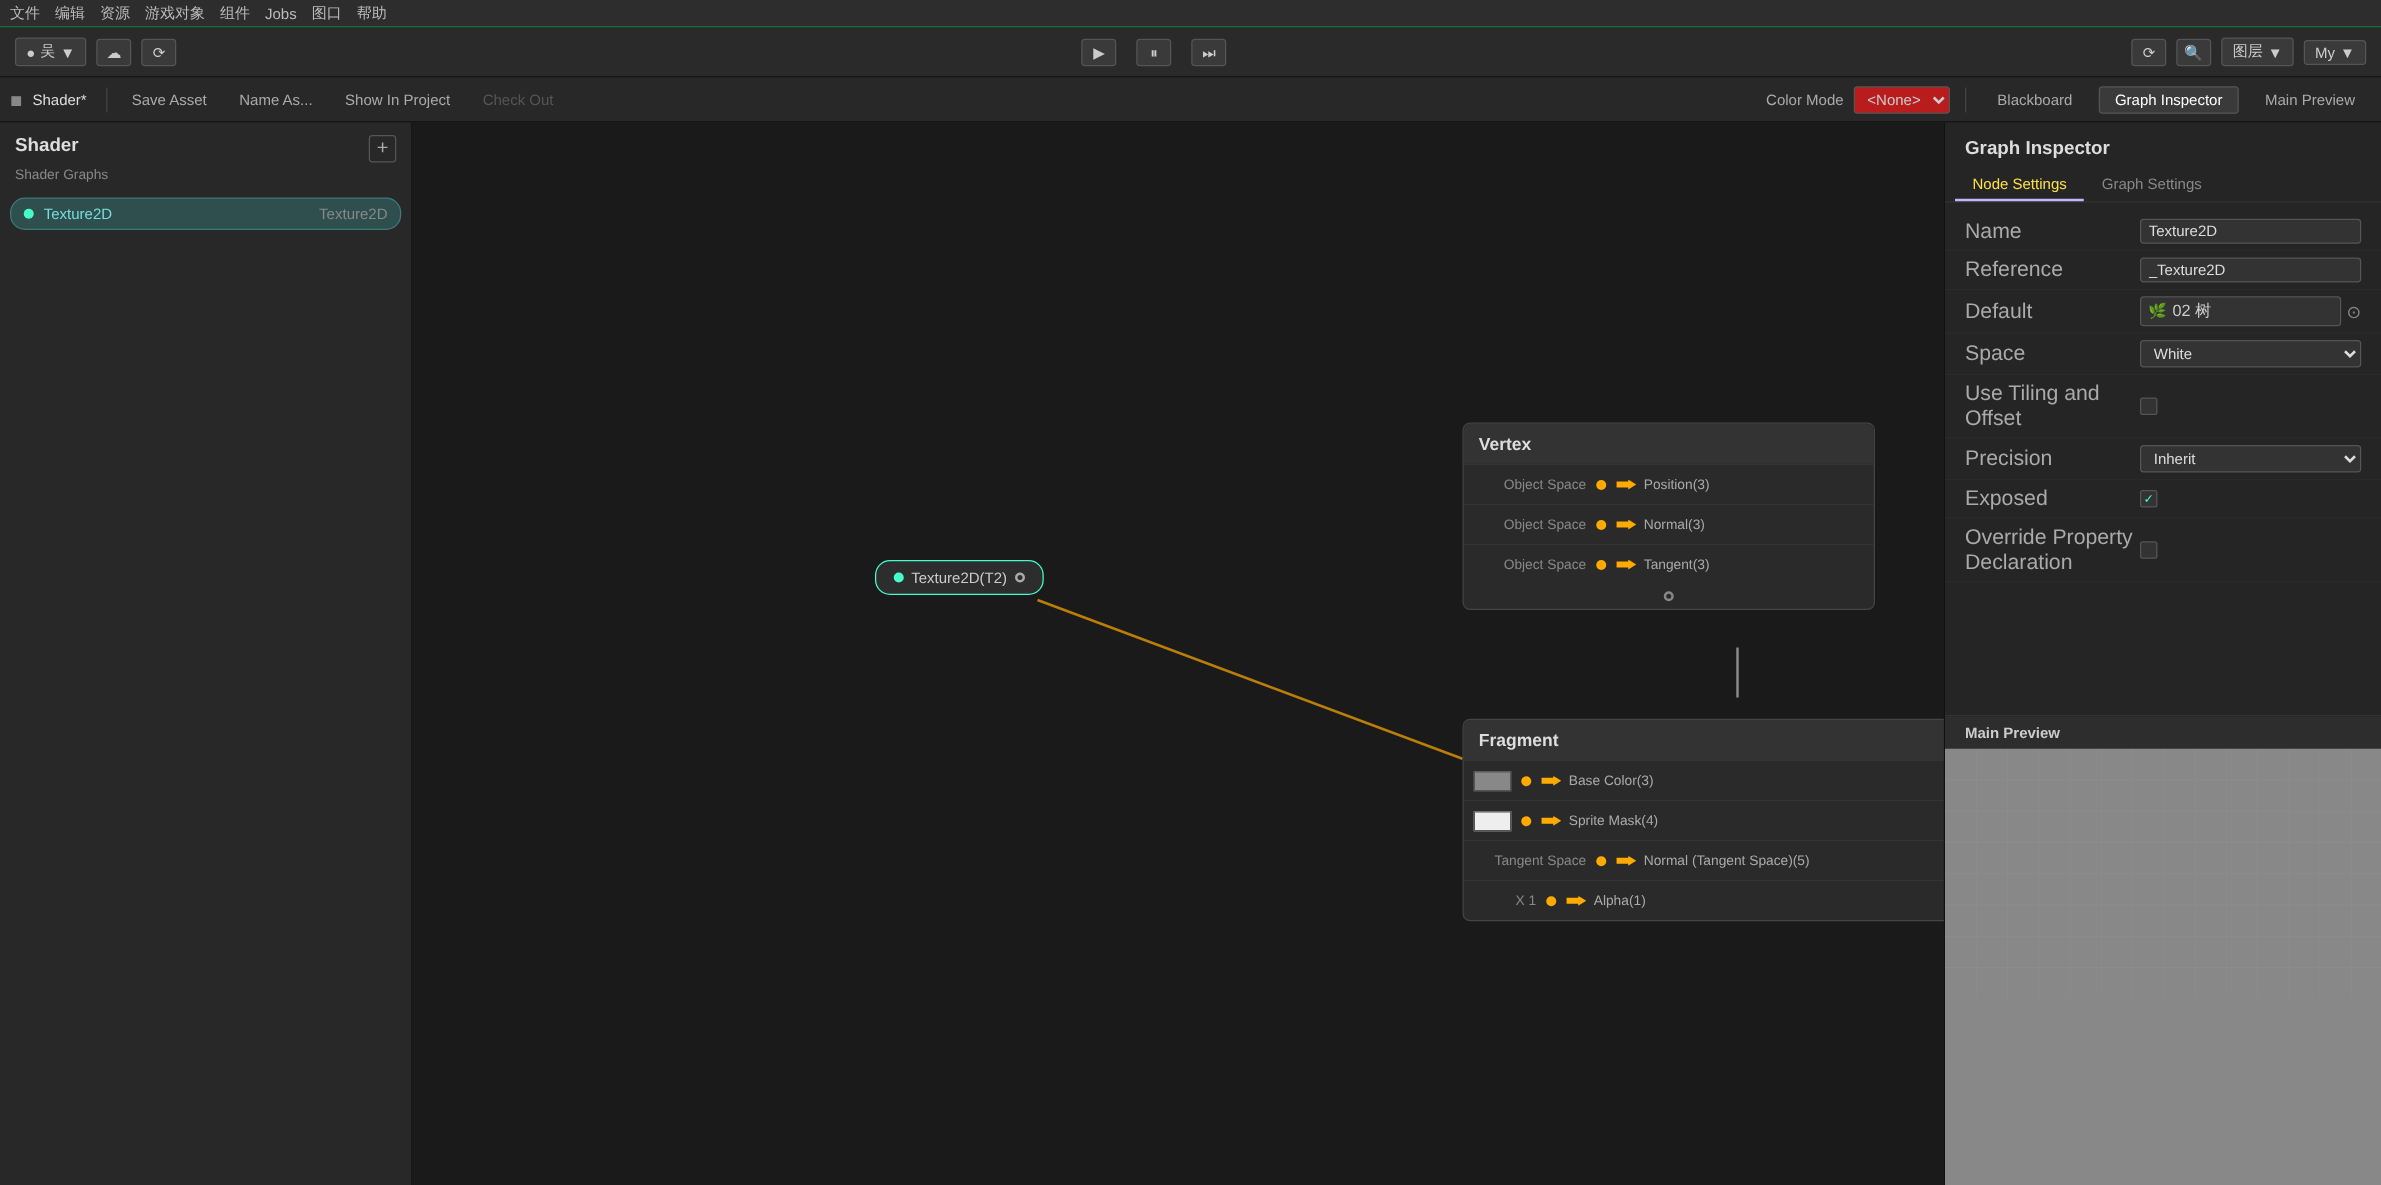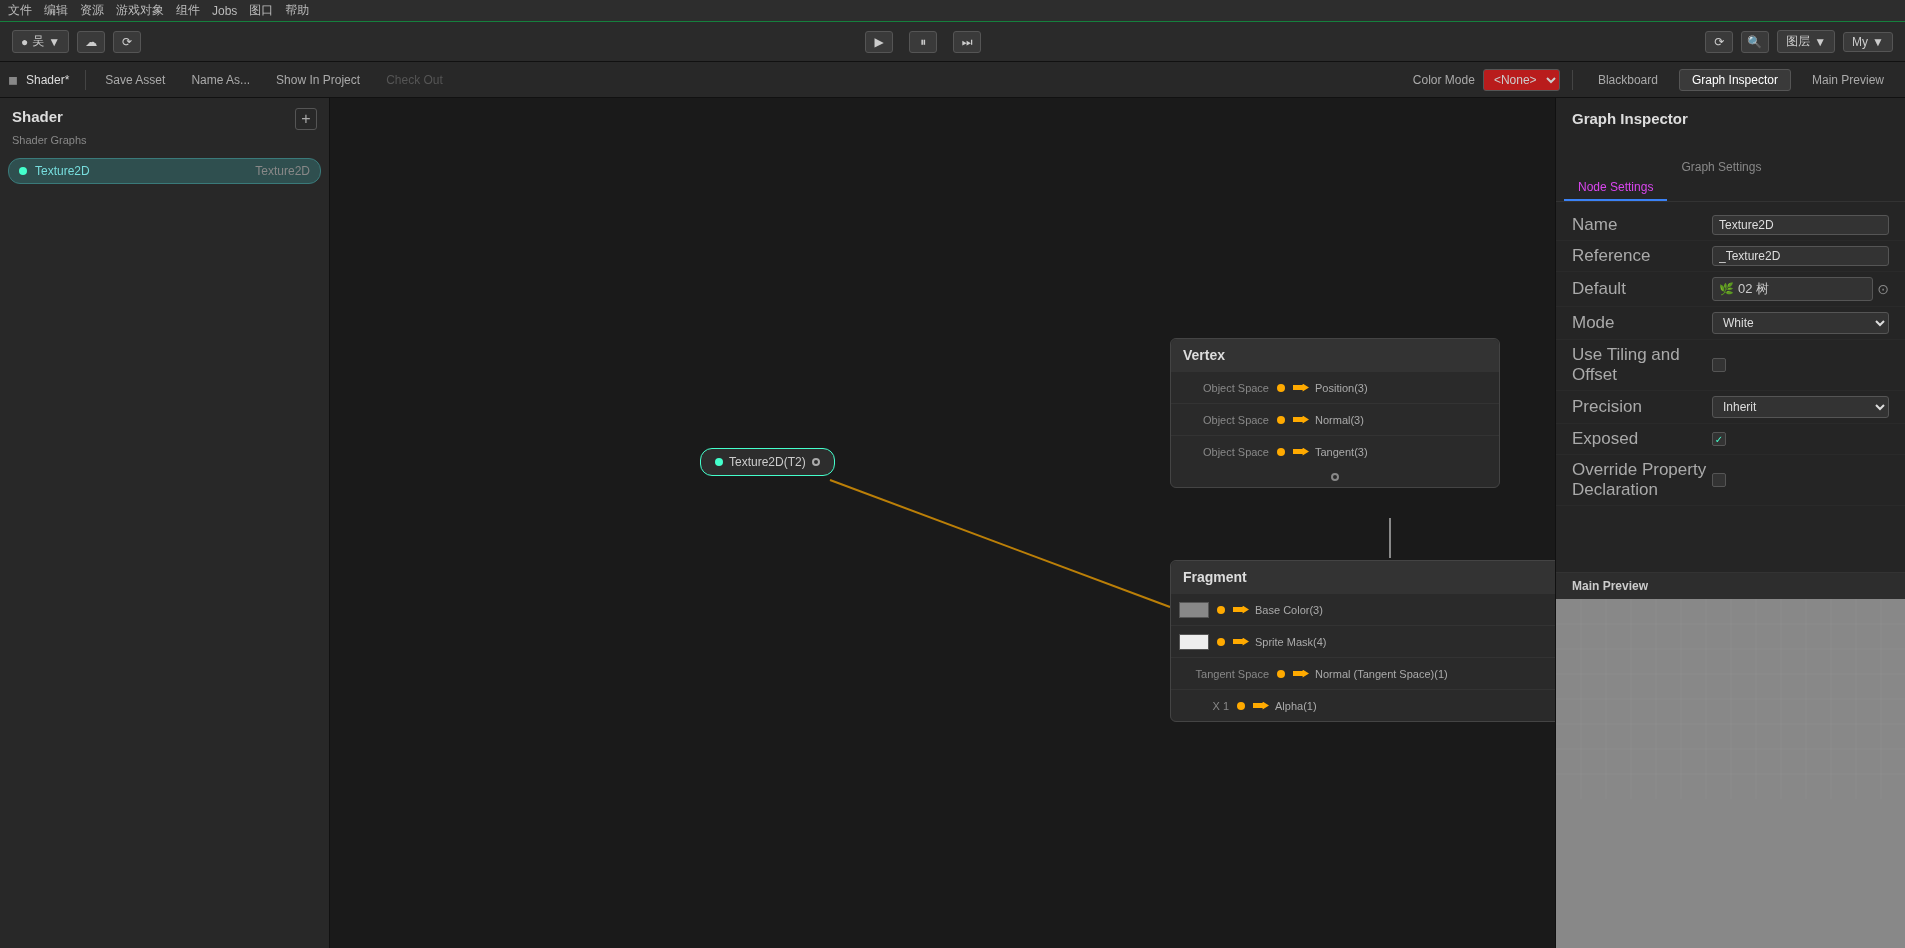--- a/index.html
+++ b/index.html
@@ -271,21 +271,21 @@
       border: 1px solid #555;
     }
 
     .vertex-node {
       left: 840px;
       top: 240px;
       width: 330px;
     }
     .fragment-node {
       left: 840px;
-      top: 462px;
+      top: 477px;
       width: 396px;
     }
 
     
     .canvas-svg {
       position: absolute;
       top: 0; left: 0;
       width: 100%; height: 100%;
       pointer-events: none;
     }
@@ -313,23 +313,22 @@
     .rpanel-tab {
       padding: 5px 14px;
       background: transparent;
       border: none;
       border-bottom: 2px solid transparent;
       color: #888;
       cursor: pointer;
       font-size: 12px;
     }
     .rpanel-tab.active {
-      color: #d946ef;
-      border-bottom: 2px solid #3b82f6;
-      margin-top: 40px;
+      color: #fde047;
+      border-bottom: 2px solid #c4b5fd;
     }
     .rpanel-content {
       padding: 8px 0;
       flex: 1;
       overflow-y: auto;
     }
     .property-section-title {
       padding: 6px 16px;
       font-size: 13px;
       font-weight: bold;
@@ -569,21 +568,21 @@
       <div class="shader-node-row">
         <span class="row-color-box-white"></span>
         <span class="row-connector"></span>
         <span style="width:16px;height:8px;display:inline-block;background:#ffaa00;clip-path:polygon(0% 20%, 60% 20%, 60% 0%, 100% 50%, 60% 100%, 60% 80%, 0% 80%);"></span>
         <span class="row-name">Sprite Mask(4)</span>
       </div>
       <div class="shader-node-row">
         <span class="row-label">Tangent Space</span>
         <span class="row-connector"></span>
         <span style="width:16px;height:8px;display:inline-block;background:#ffaa00;clip-path:polygon(0% 20%, 60% 20%, 60% 0%, 100% 50%, 60% 100%, 60% 80%, 0% 80%);"></span>
-        <span class="row-name">Normal (Tangent Space)(1)</span>
+        <span class="row-name">Normal (Tangent Space)(5)</span>
       </div>
       <div class="shader-node-row">
         <span class="row-label" style="min-width:50px;font-size:11px;color:#888;">X  1</span>
         <span class="row-connector"></span>
         <span style="width:16px;height:8px;display:inline-block;background:#ffaa00;clip-path:polygon(0% 20%, 60% 20%, 60% 0%, 100% 50%, 60% 100%, 60% 80%, 0% 80%);"></span>
         <span class="row-name">Alpha(1)</span>
       </div>
     </div>
 
   </div>
@@ -613,21 +612,21 @@
       <div class="prop-row">
         <span class="prop-label">Default</span>
         <div class="prop-asset">
           <span class="asset-icon">🌿</span>
           <span>02 树</span>
         </div>
         <span style="margin-left:4px;color:#888;cursor:pointer;font-size:14px;">⊙</span>
       </div>
 
       <div class="prop-row">
-        <span class="prop-label">Mode</span>
+        <span class="prop-label">Space</span>
         <div class="prop-select-wrapper">
           <select class="prop-select">
             <option>White</option>
           </select>
         </div>
       </div>
 
       <div class="prop-row">
         <span class="prop-label">Use Tiling and Offset</span>
         <div class="prop-checkbox"></div>

